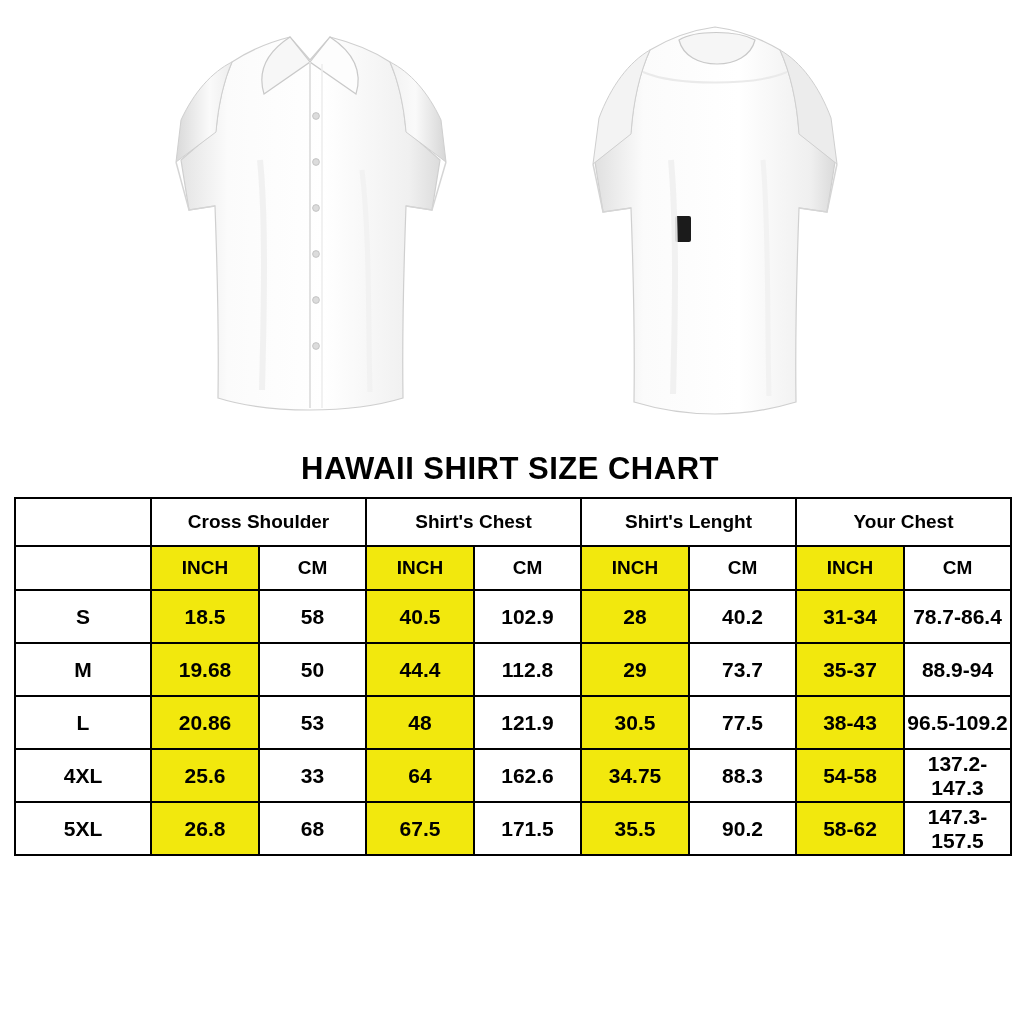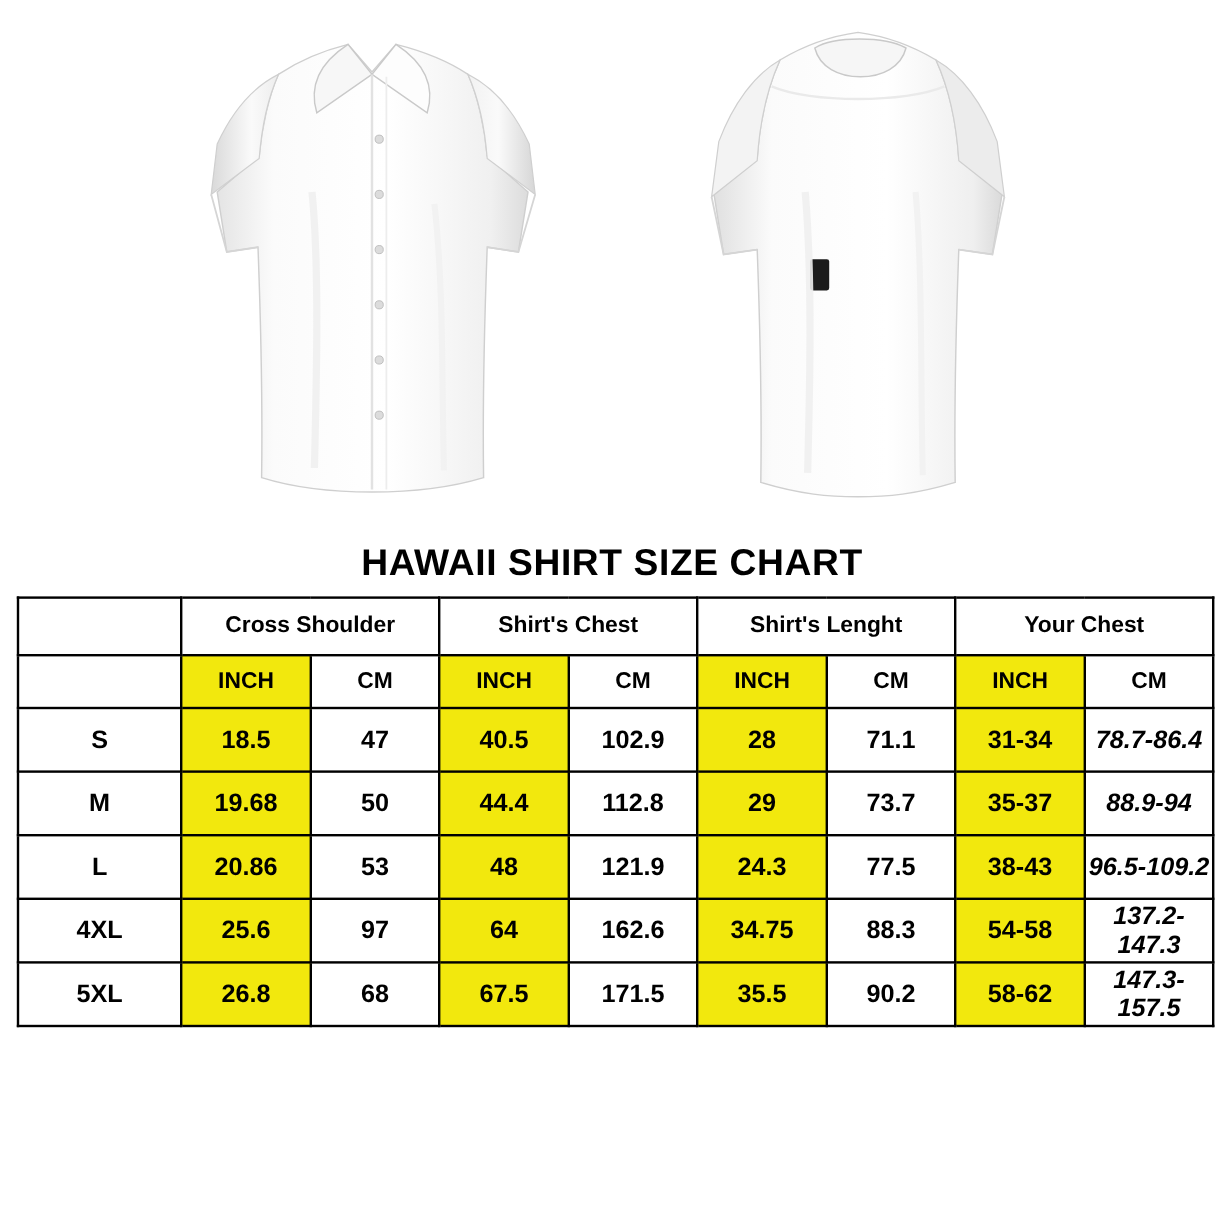--- a/index.html
+++ b/index.html
@@ -89,21 +89,20 @@
   }
   td.hl {
     background: #f2e80d;
   }
   td.blank {
     border-left: 2px solid #000;
     border-top: 2px solid #000;
   }
   td.small {
     font-size: 17px;
-    font-style: italic;
   }
 </style>
 </head>
 <body>
 
 <div class="page">
 
   <div class="shirts">
 
     <div class="shirt shirt-front">
@@ -224,25 +223,25 @@
           <td>CM</td>
           <td class="hl">INCH</td>
           <td>CM</td>
           <td class="hl">INCH</td>
           <td>CM</td>
         </tr>
 
         <tr class="data-row">
           <td class="size-label">S</td>
           <td class="hl">18.5</td>
-          <td>47</td>
+          <td>58</td>
           <td class="hl">40.5</td>
           <td>102.9</td>
           <td class="hl">28</td>
-          <td>71.1</td>
+          <td>40.2</td>
           <td class="hl">31-34</td>
           <td class="small">78.7-86.4</td>
         </tr>
 
         <tr class="data-row">
           <td class="size-label">M</td>
           <td class="hl">19.68</td>
           <td>50</td>
           <td class="hl">44.4</td>
           <td>112.8</td>
@@ -251,33 +250,33 @@
           <td class="hl">35-37</td>
           <td class="small">88.9-94</td>
         </tr>
 
         <tr class="data-row">
           <td class="size-label">L</td>
           <td class="hl">20.86</td>
           <td>53</td>
           <td class="hl">48</td>
           <td>121.9</td>
-          <td class="hl">24.3</td>
+          <td class="hl">30.5</td>
           <td>77.5</td>
           <td class="hl">38-43</td>
           <td class="small">96.5-109.2</td>
         </tr>
 
 
 
 
         <tr class="data-row">
           <td class="size-label">4XL</td>
           <td class="hl">25.6</td>
-          <td>97</td>
+          <td>33</td>
           <td class="hl">64</td>
           <td>162.6</td>
           <td class="hl">34.75</td>
           <td>88.3</td>
           <td class="hl">54-58</td>
           <td class="small">137.2-147.3</td>
         </tr>
 
         <tr class="data-row">
           <td class="size-label">5XL</td>

